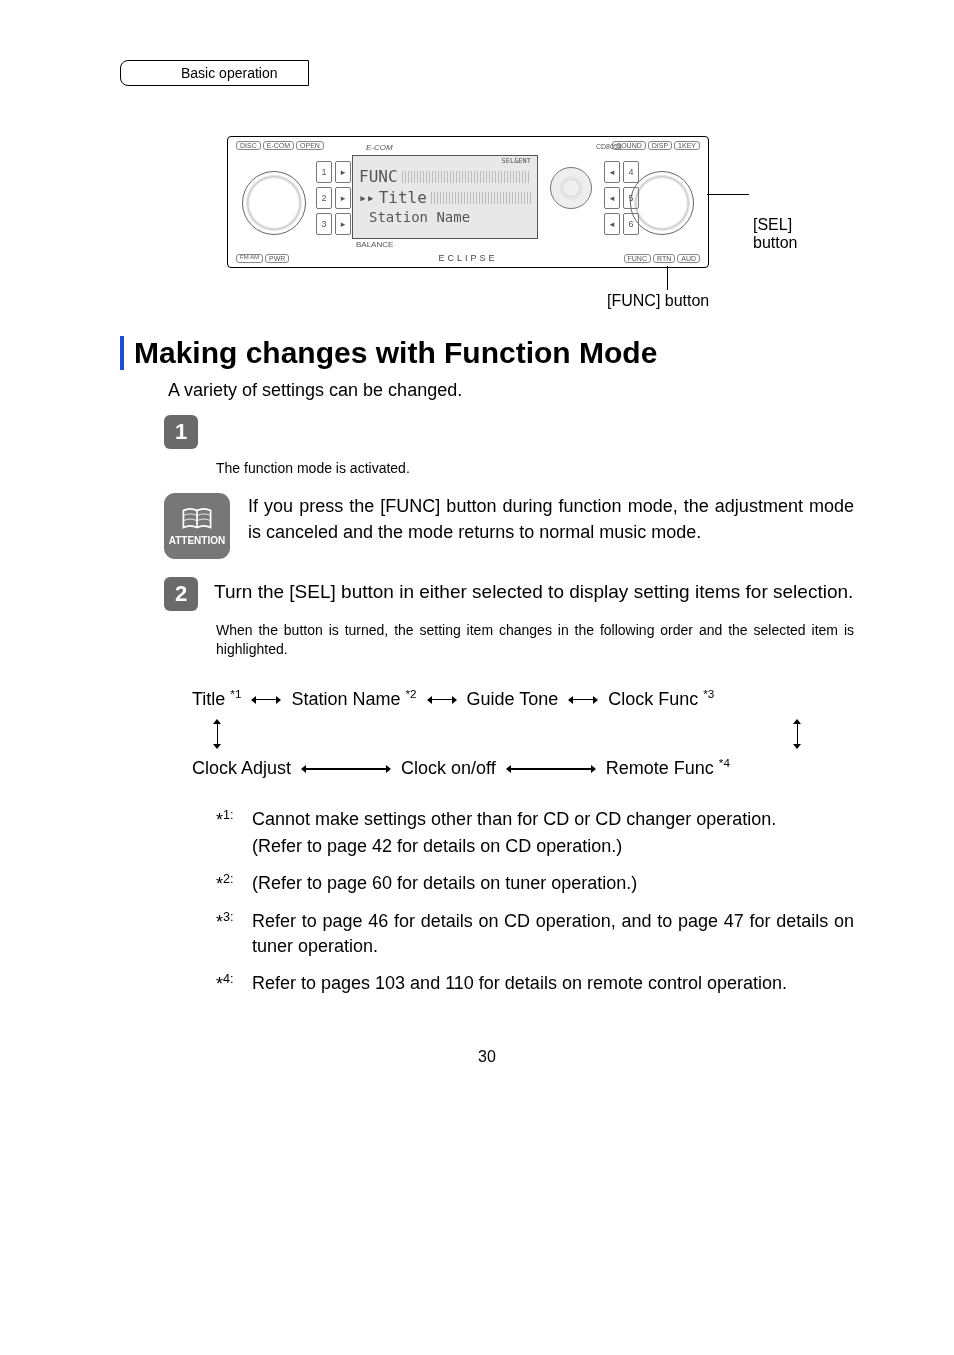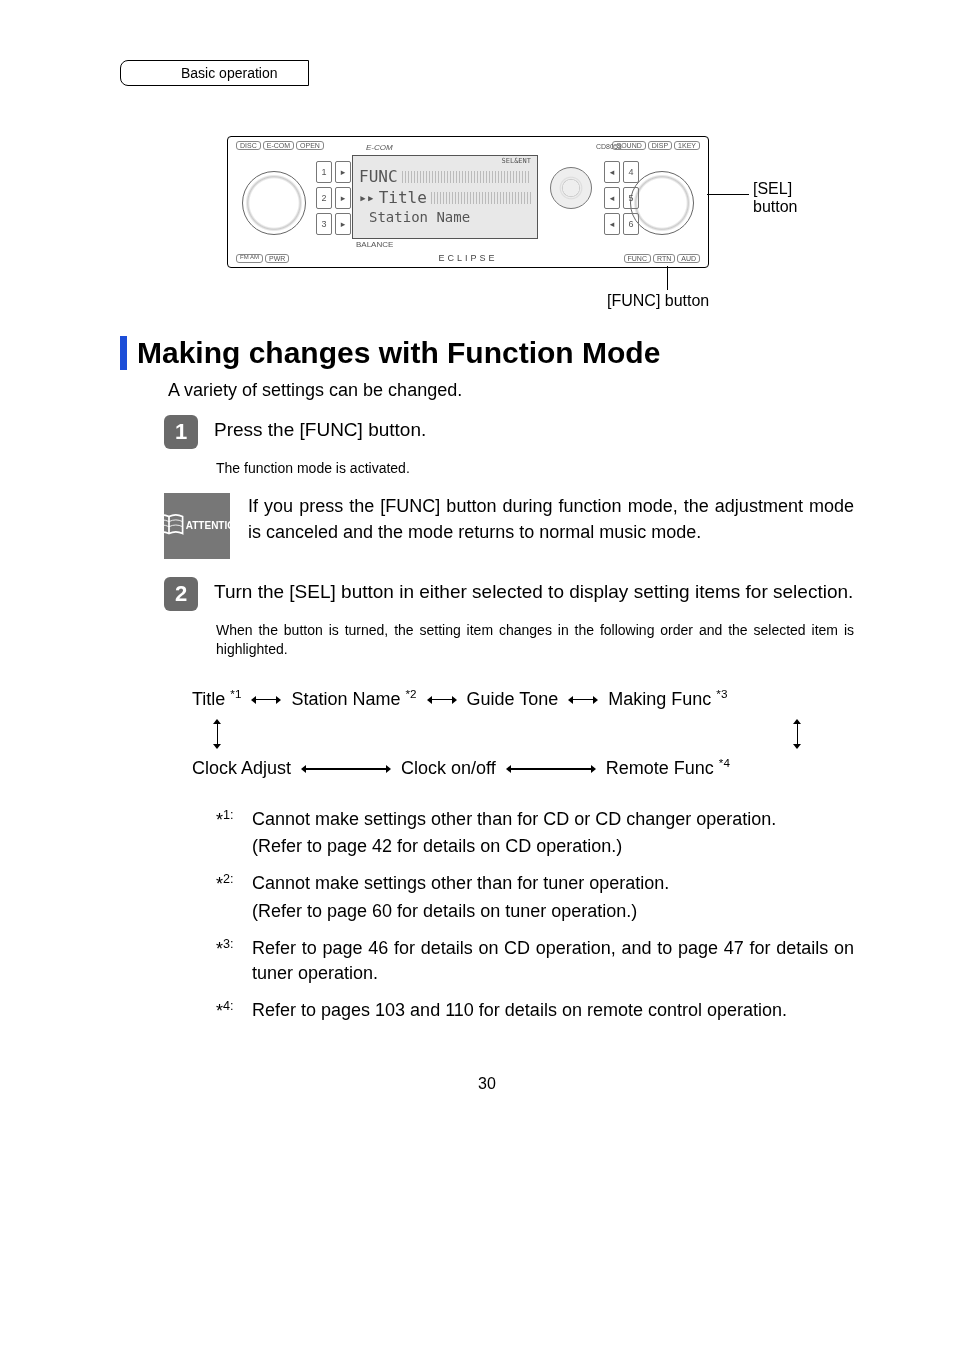--- a/index.html
+++ b/index.html
@@ -118,21 +118,21 @@
     top: 130px; left: 440px; width: 1px; height: 24px; background: #000;
   }
   .callout-text-b {
     position: absolute;
     top: 156px; left: 380px; font-size: 16px;
   }
 
   h1.section {
     font-size: 30px;
     font-weight: bold;
-    border-left: 7px solid #1d4ed8;
+    border-left: 4px solid #1d4ed8;
     padding-left: 10px;
     margin: 30px 0 10px 0;
   }
   .intro {
     font-size: 18px;
     margin: 6px 0 14px 48px;
   }
   .step {
     display: flex;
     gap: 16px;
@@ -160,24 +160,24 @@
   .attention-row {
     display: flex;
     gap: 18px;
     margin: 12px 0 18px 44px;
     align-items: flex-start;
   }
   .attention-box {
     width: 66px; height: 66px;
     background: #777;
     color: #fff;
-    display: flex; flex-direction: row;
+    display: flex; flex-direction: column;
     align-items: center; justify-content: center;
     flex: 0 0 66px;
-    font-size: 10px; font-weight: bold;
+    font-size: 10px; font-weight: bold; border-radius: 11px;
   }
   .attention-icon svg { width: 34px; height: 28px; }
   .attention-text {
     font-size: 18px;
     text-align: justify;
     line-height: 1.45;
   }
 
   .flow {
     margin: 20px 0 10px 72px;
@@ -313,34 +313,33 @@
       <div class="bot-right-btns">
         <span class="mini-btn">FUNC</span>
         <span class="mini-btn">RTN</span>
         <span class="mini-btn">AUD</span>
       </div>
 
       <div class="eclipse-label">ECLIPSE</div>
     </div>
 
     <div class="callout-line-r"></div>
-    <div class="callout-text-r" style="white-space:pre-line;">[SEL]
+    <div class="callout-text-r" style="white-space:pre-line;margin-top:36px;">[SEL]
 button</div>
 
     <div class="callout-line-b"></div>
     <div class="callout-text-b">[FUNC] button</div>
   </div>
 
   <h1 class="section">Making changes with Function Mode</h1>
 
   <div class="intro">A variety of settings can be changed.</div>
 
   <div class="step">
     <div class="step-num">1</div>
-    <div class="step-title">Press the [FUNC] button.</div>
   </div>
   <div class="step-body">The function mode is activated.</div>
 
   <div class="attention-row">
     <div class="attention-box">
       <span class="attention-icon">
         <svg viewBox="0 0 40 32">
             <path d="M4 6 Q12 2 20 6 Q28 2 36 6 L36 26 Q28 22 20 26 Q12 22 4 26 Z" fill="none" stroke="#fff" stroke-width="2"></path>
             <path d="M20 6 L20 26" stroke="#fff" stroke-width="2"></path>
             <path d="M4 12 Q12 8 20 12 M4 18 Q12 14 20 18 M20 12 Q28 8 36 12 M20 18 Q28 14 36 18" stroke="#fff" stroke-width="1" fill="none"></path>
@@ -370,21 +369,21 @@
           <span class="line"></span>
           <span class="head-l"></span>
           <span class="head-r"></span>
         </span>
       <span>Guide Tone</span>
       <span class="arrow-h">
           <span class="line"></span>
           <span class="head-l"></span>
           <span class="head-r"></span>
         </span>
-      <span><span>Making Func </span><sup>*3</sup></span>
+      <span><span>Clock Func </span><sup>*3</sup></span>
     </div>
     <div class="flow-between">
       <span class="arrow-v">
           <span class="line"></span>
           <span class="head-t"></span>
           <span class="head-b"></span>
         </span>
       <span class="arrow-v">
           <span class="line"></span>
           <span class="head-t"></span>
@@ -412,21 +411,20 @@
     <div class="note-row">
       <div class="note-label">*<sup>1:</sup></div>
       <div class="note-body">
         <div>Cannot make settings other than for CD or CD changer operation.</div>
         <div>(Refer to page 42 for details on CD operation.)</div>
       </div>
     </div>
     <div class="note-row">
       <div class="note-label">*<sup>2:</sup></div>
       <div class="note-body">
-        <div>Cannot make settings other than for tuner operation.</div>
         <div>(Refer to page 60 for details on tuner operation.)</div>
       </div>
     </div>
     <div class="note-row">
       <div class="note-label">*<sup>3:</sup></div>
       <div class="note-body">
         <div>Refer to page 46 for details on CD operation, and to page 47 for details on tuner operation.</div>
       </div>
     </div>
     <div class="note-row">

